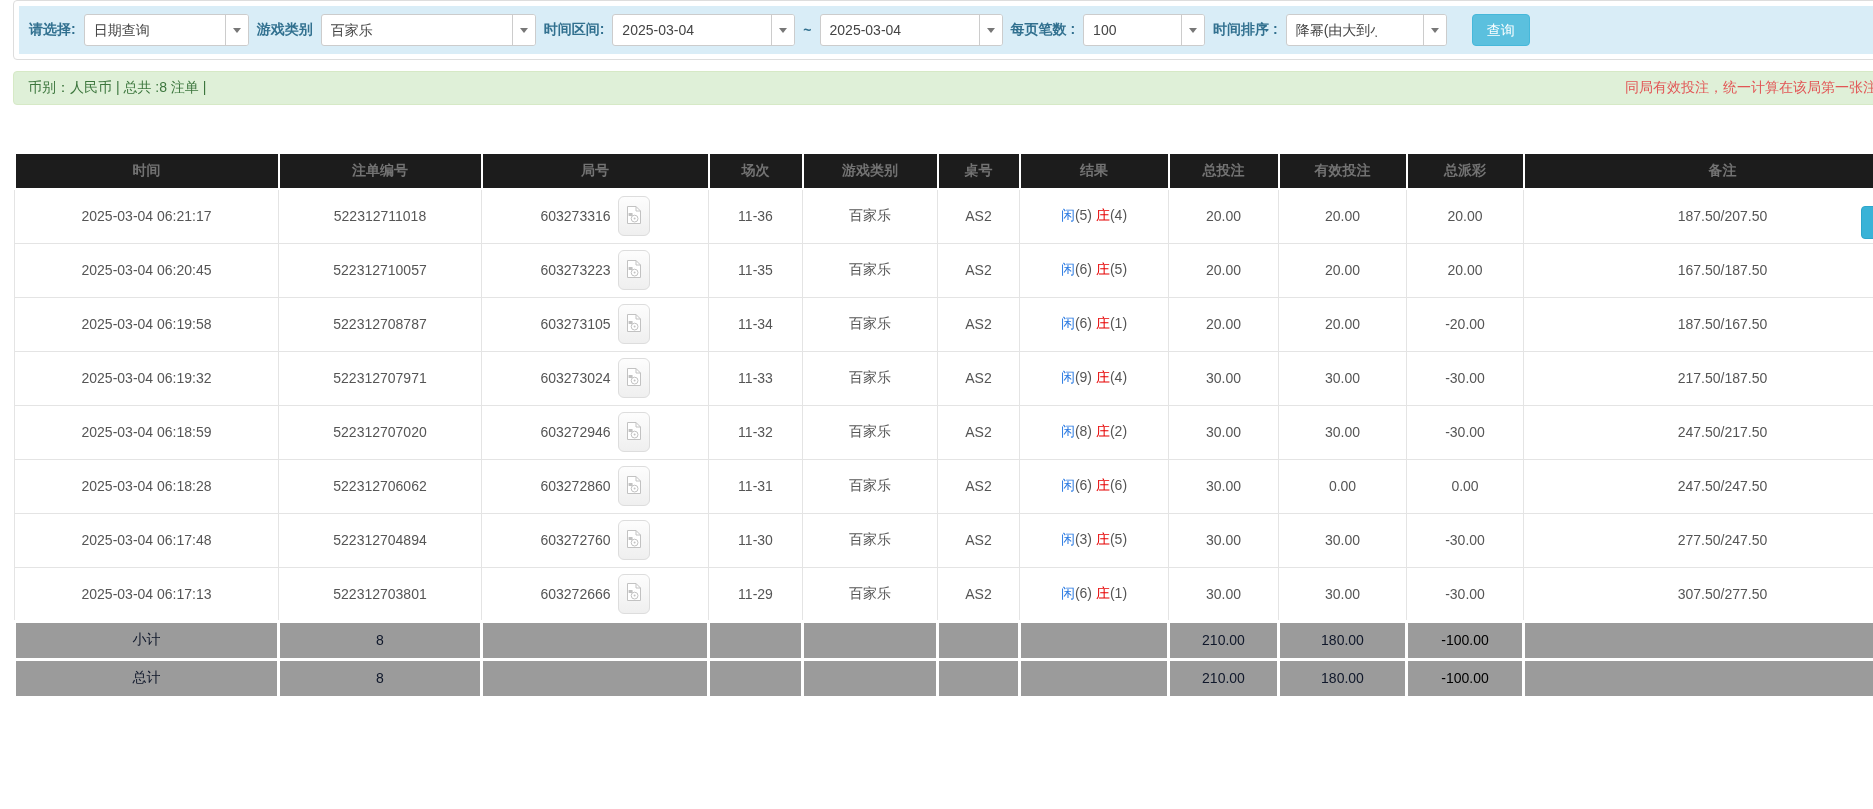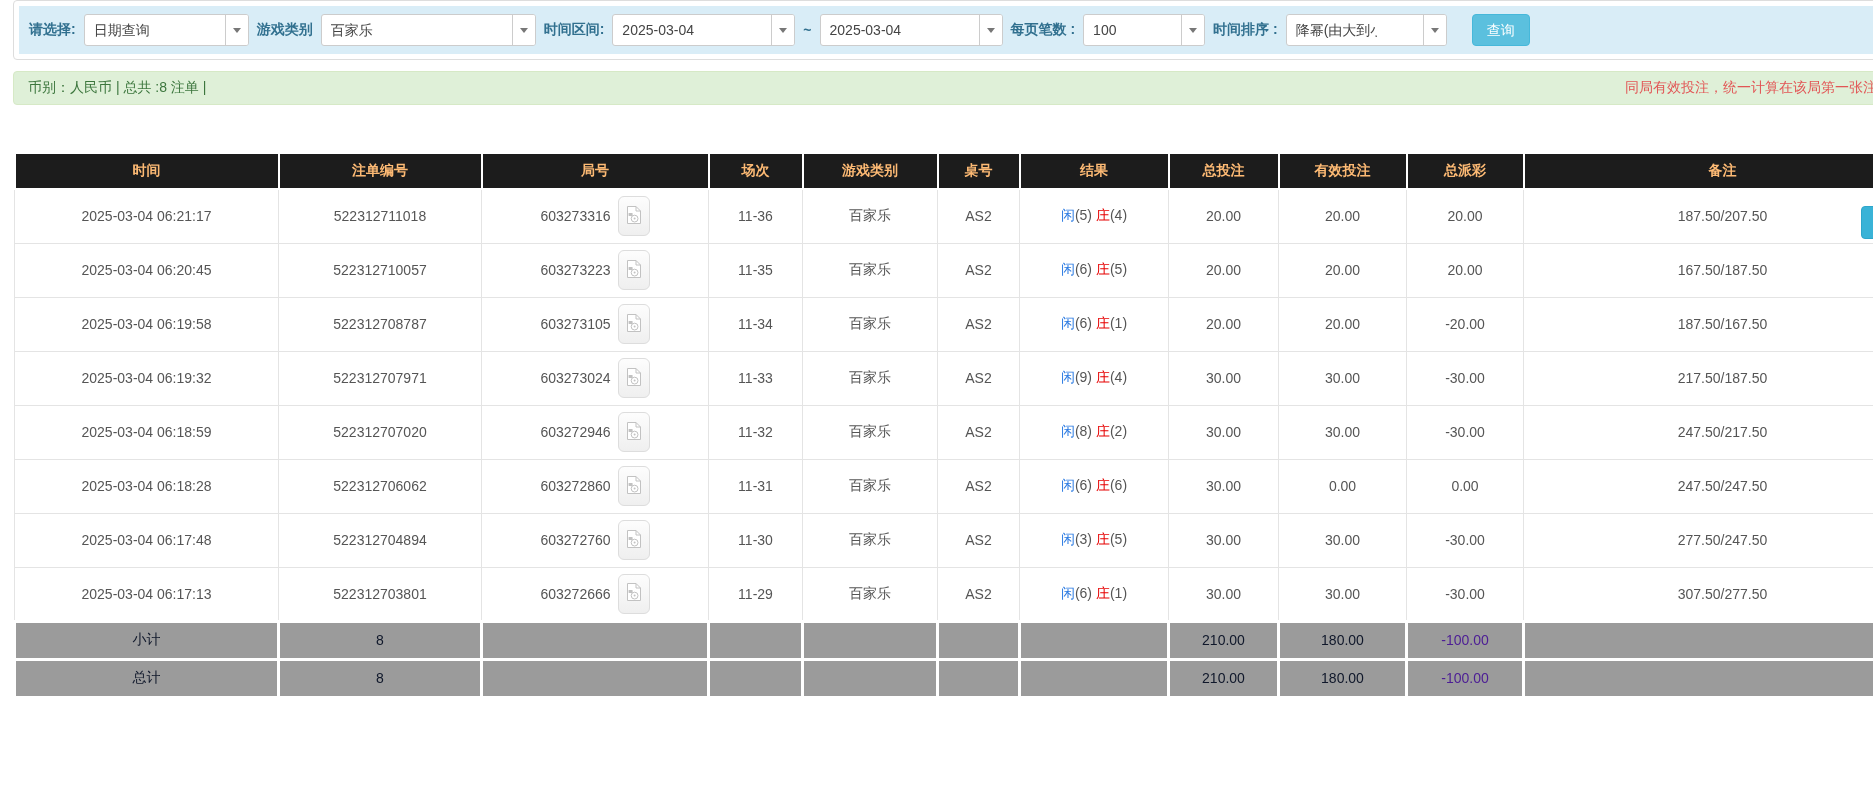--- a/index.html
+++ b/index.html
@@ -54,21 +54,21 @@
     position:absolute;left:1861px;top:206px;width:70px;height:31px;
     background:#39b3d7;border:1px solid #2ea6cb;border-radius:4px;cursor:pointer;
   }
   
   table.bets{
     margin-top:47px;width:1907px;table-layout:fixed;border-collapse:collapse;
     font-size:14px;
   }
   table.bets thead tr{height:36px;}
   table.bets th{
-    background:#1c1c1c;color:#fdba74;font-weight:bold;border:2px solid #fff;
+    background:#1c1c1c;color:#737373;font-weight:bold;border:2px solid #fff;
     text-align:center;vertical-align:middle;
   }
   table.bets tbody tr.data-row{height:54px;}
   table.bets td{
     border:1px solid #e4e4e4;color:#555;text-align:center;vertical-align:middle;
     overflow:hidden;
   }
   .player{color:#2a7ae2;}
   .banker{color:#e60000;}
   .score{color:#555;}
@@ -78,21 +78,21 @@
   .video-btn{
     display:inline-flex;align-items:center;justify-content:center;
     width:30px;height:38px;margin-left:7px;vertical-align:middle;
     border:1px solid #ddd;border-radius:6px;
     background:linear-gradient(#fdfdfd,#efefef);cursor:pointer;
   }
   table.bets tr.summary{height:38px;}
   table.bets tr.summary td{
     background:#9b9b9b;color:#0f172a;border:3px solid #fff;
   }
-  table.bets tr.summary td.red{color:#4c1d95;text-align:center;}
+  table.bets tr.summary td.red{color:#000000;text-align:center;}
 </style>
 </head>
 <body>
 
 <div class="content">
 
 
   <div class="filter-panel">
     <div class="filter-bar">
 

